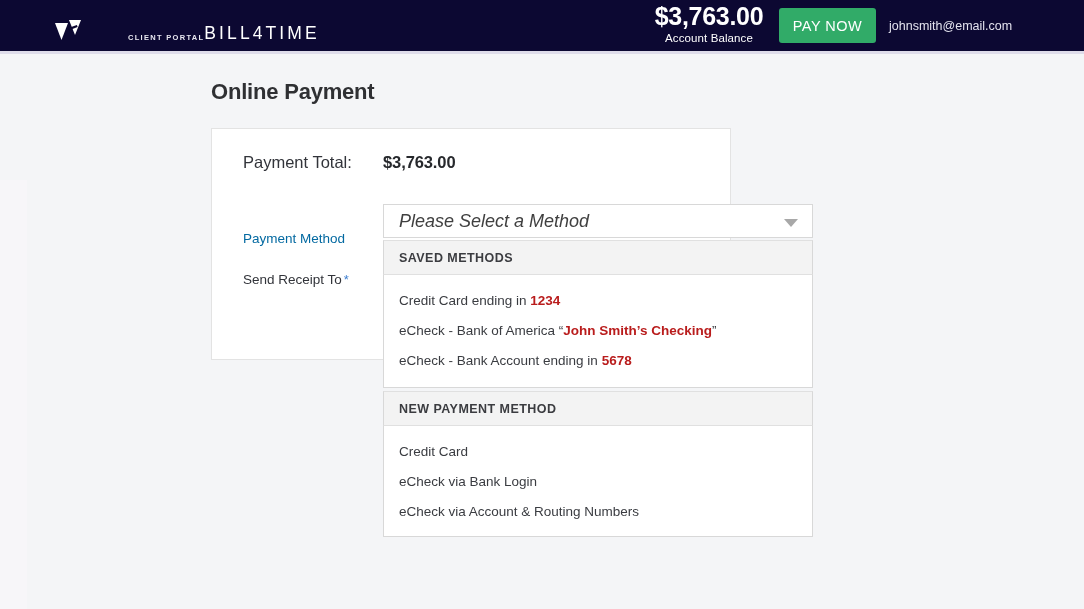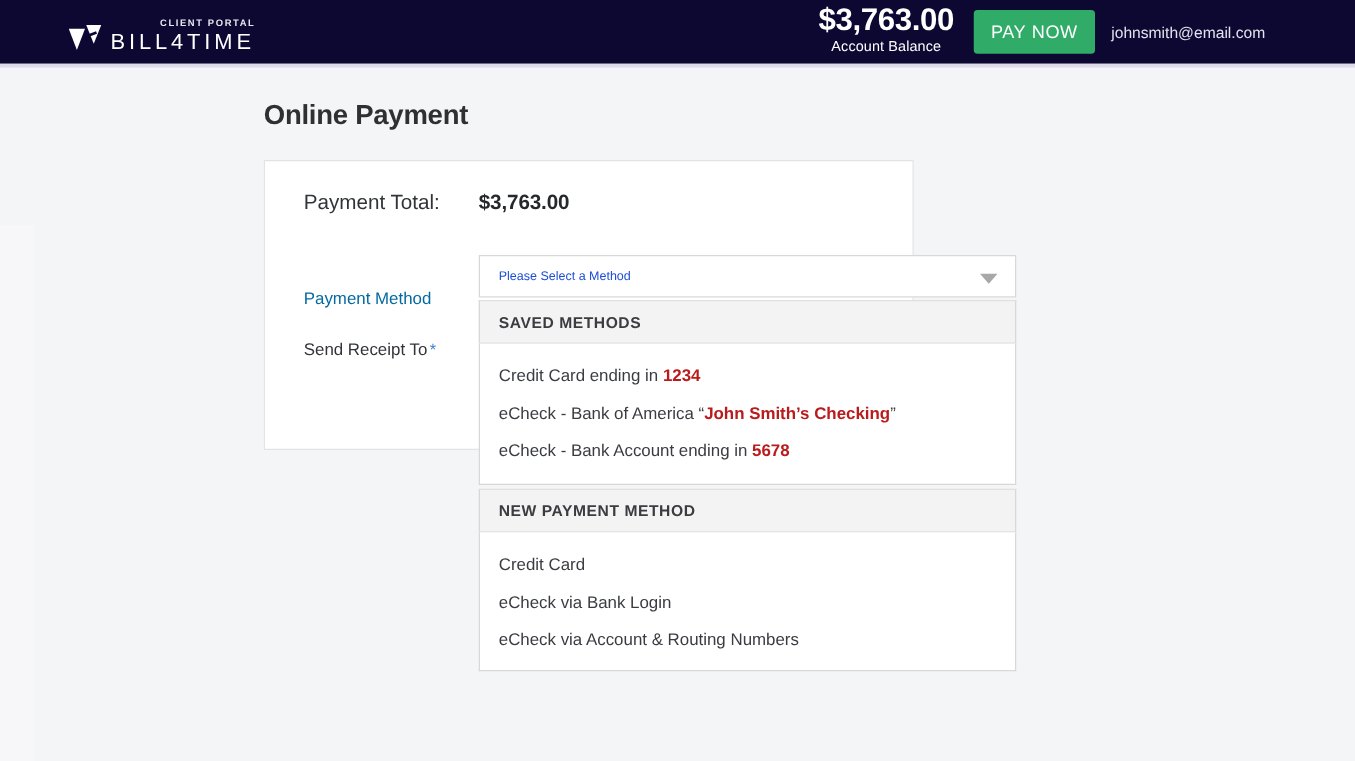--- a/index.html
+++ b/index.html
@@ -54,22 +54,22 @@
     height: 34px;
   }
   .logo-mark {
     width: 26px;
     height: 22px;
     margin-right: 7px;
     margin-bottom: 1px;
   }
   .logo-text-block {
     display: flex;
-    flex-direction: column;
-    align-items: center;
+    flex-direction: row;
+    align-items: flex-end;
   }
   .logo-kicker {
     font-size: 7.5px;
     letter-spacing: 1.3px;
     color: #e8e7f0;
     font-weight: 700;
     margin-left: 40px;
     line-height: 9px;
     margin-bottom: 1px;
   }
@@ -214,22 +214,23 @@
     width: 430px;
     height: 34px;
     background: #ffffff;
     border: 1px solid #d8d8d8;
     display: flex;
     align-items: center;
     cursor: pointer;
   }
   .select-value {
     margin-left: 15px;
-    font-size: 10px;
-    color: #1d4ed8;
+    font-size: 18px;
+    color: #404040;
+    font-style: italic;
   }
   .select-caret {
     position: absolute;
     right: 14px;
     top: 14px;
     width: 0; height: 0;
     border-left: 7px solid transparent;
     border-right: 7px solid transparent;
     border-top: 8px solid #a8a8a8;
   }

